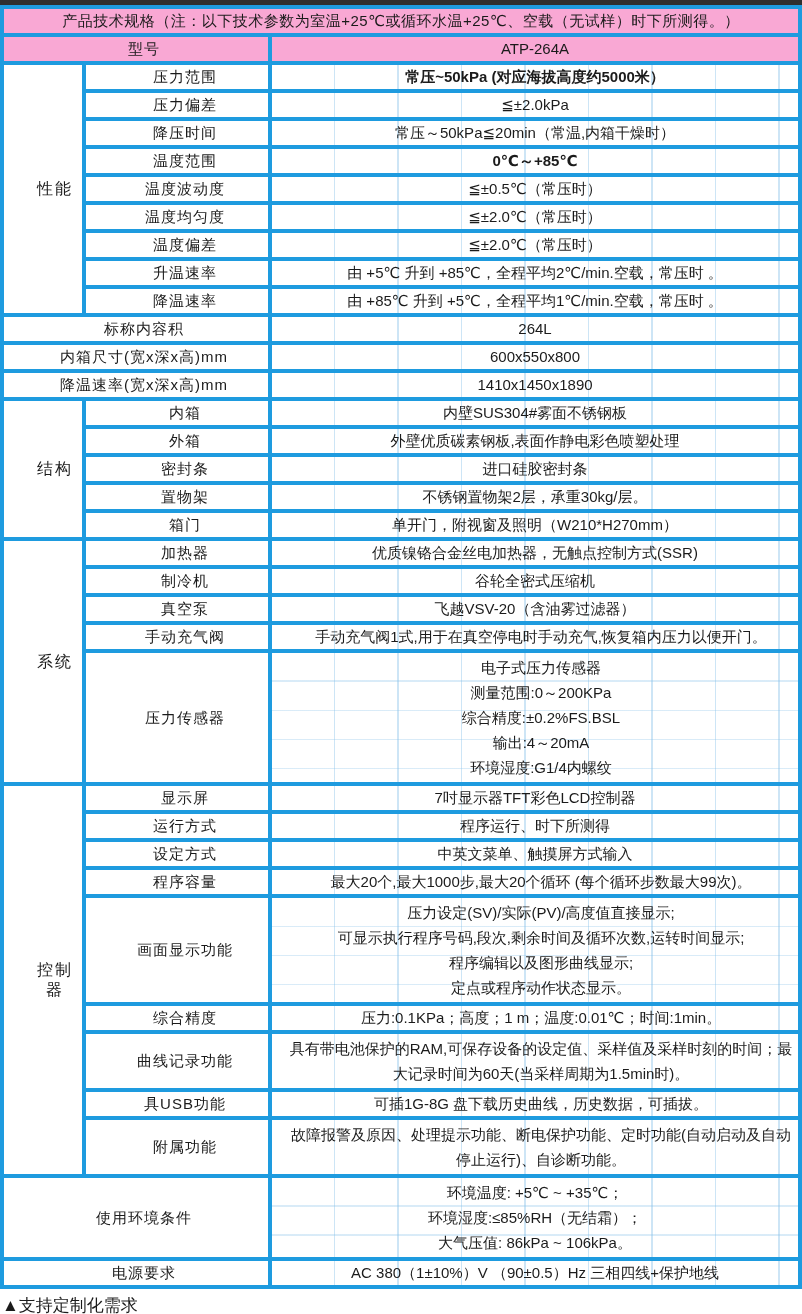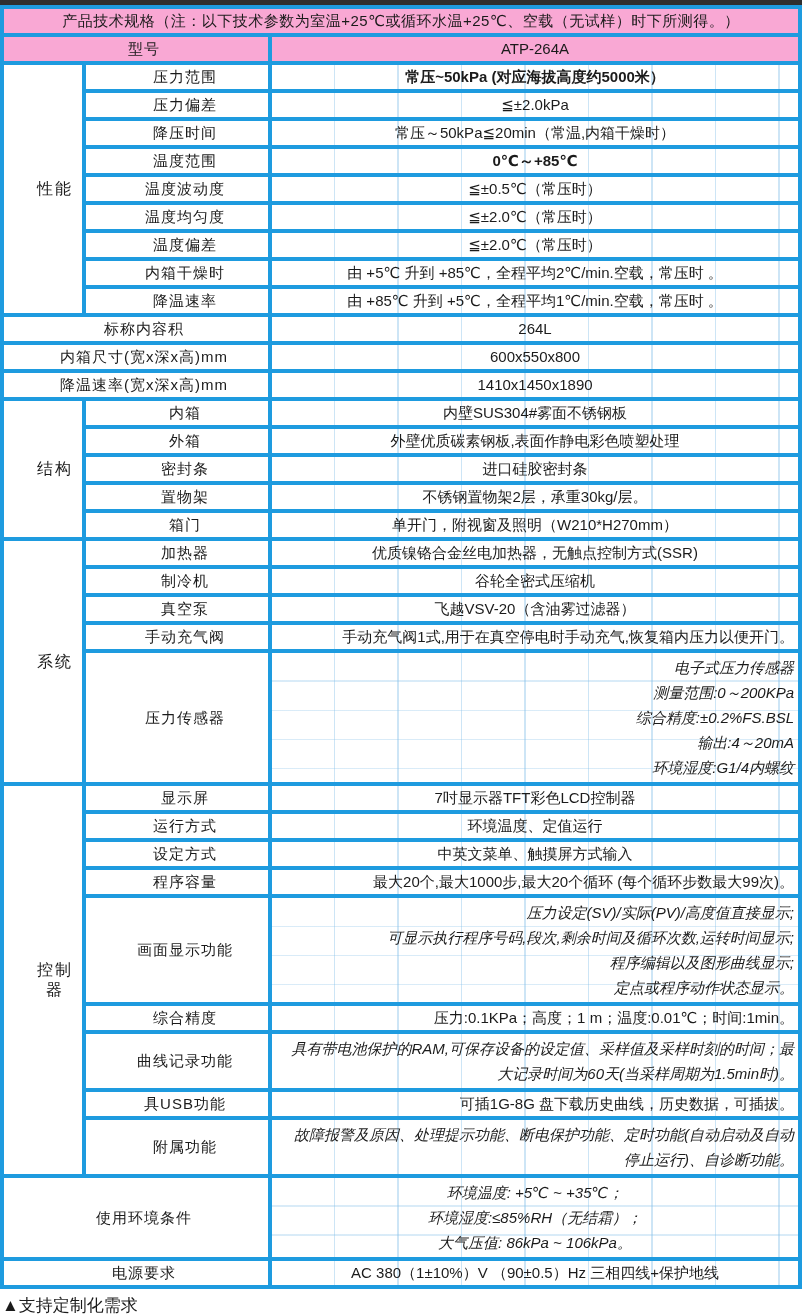--- a/index.html
+++ b/index.html
@@ -43,22 +43,22 @@
   td.val.multiline {
     background-image:
       repeating-linear-gradient(to right,
         transparent 0px, transparent 62px,
         rgba(130,190,232,0.40) 62px, rgba(130,190,232,0.40) 63.5px),
       repeating-linear-gradient(to bottom,
         transparent 0px, transparent 27.5px,
         rgba(130,190,232,0.30) 27.5px, rgba(130,190,232,0.30) 29px);
   }
   td.bold { font-weight:bold; }
-  td.left { text-align:right; padding-left:16px; }
-  td.multiline div, td.wrap { line-height:25px;font-style:italic; }
+  td.left { text-align:center; padding-left:16px; }
+  td.multiline div, td.wrap { line-height:25px; }
   .footer {
     font-size:17px;
     padding:5px 2px 8px 2px;
     text-align:left;
     color:#1b1b1b;
   }
 </style>
 </head>
 <body>
 
@@ -101,21 +101,21 @@
       </tr>
       <tr>
         <td class="lab">温度均匀度</td>
         <td class="val">≦±2.0℃（常压时）</td>
       </tr>
       <tr>
         <td class="lab">温度偏差</td>
         <td class="val">≦±2.0℃（常压时）</td>
       </tr>
       <tr>
-        <td class="lab">内箱干燥时</td>
+        <td class="lab">升温速率</td>
         <td class="val">由 +5℃ 升到 +85℃，全程平均2℃/min.空载，常压时 。</td>
       </tr>
       <tr>
         <td class="lab">降温速率</td>
         <td class="val">由 +85℃ 升到 +5℃，全程平均1℃/min.空载，常压时 。</td>
       </tr>
       <tr>
         <td class="lab" colspan="2">标称内容积</td>
         <td class="val">264L</td>
       </tr>
@@ -175,21 +175,21 @@
           <div>环境湿度:G1/4内螺纹</div>
         </td>
       </tr>
       <tr>
         <td rowspan="9" class="sec">控制器</td>
         <td class="lab">显示屏</td>
         <td class="val">7吋显示器TFT彩色LCD控制器</td>
       </tr>
       <tr>
         <td class="lab">运行方式</td>
-        <td class="val">环境温度、定值运行</td>
+        <td class="val">程序运行、时下所测得</td>
       </tr>
       <tr>
         <td class="lab">设定方式</td>
         <td class="val">中英文菜单、触摸屏方式输入</td>
       </tr>
       <tr>
         <td class="lab">程序容量</td>
         <td class="val left">最大20个,最大1000步,最大20个循环 (每个循环步数最大99次)。</td>
       </tr>
       <tr>

